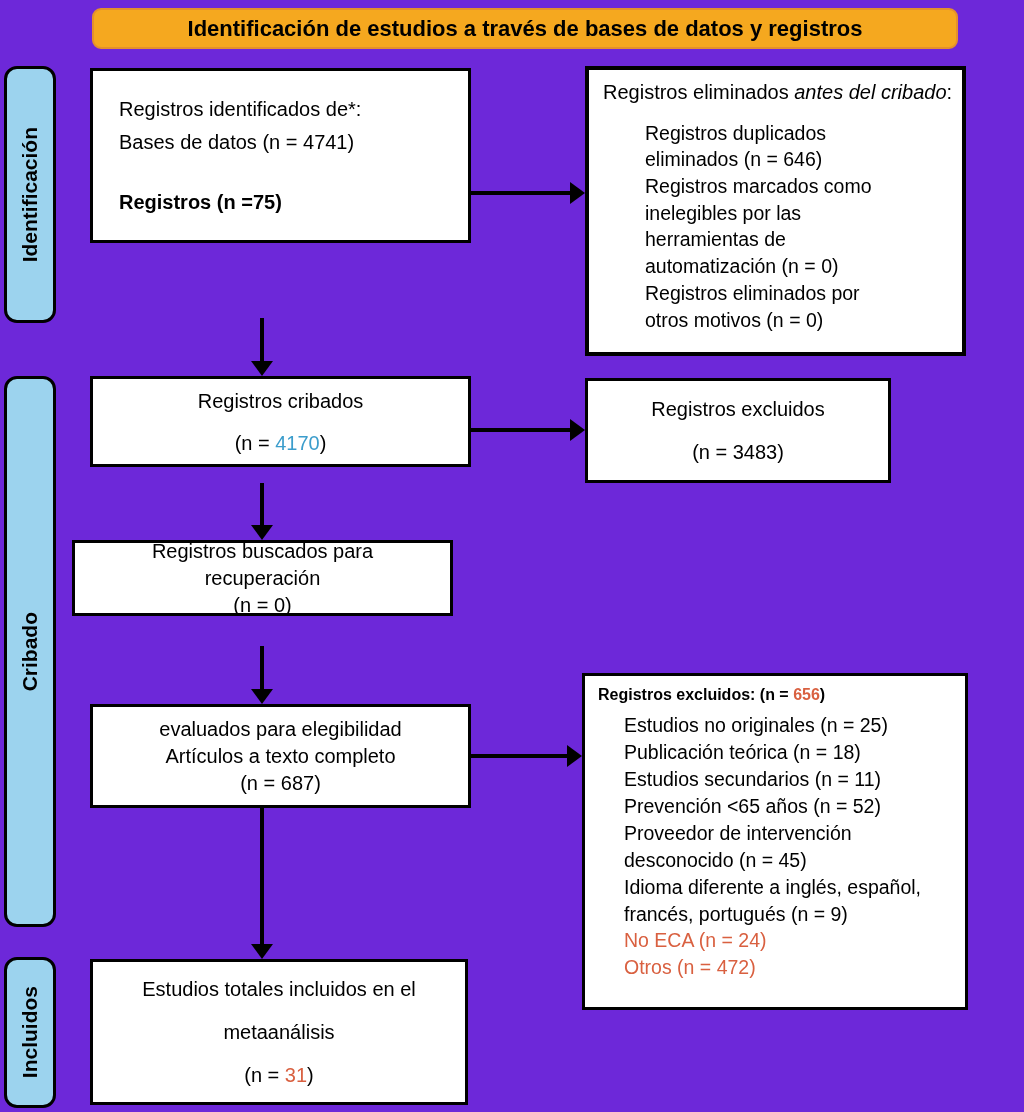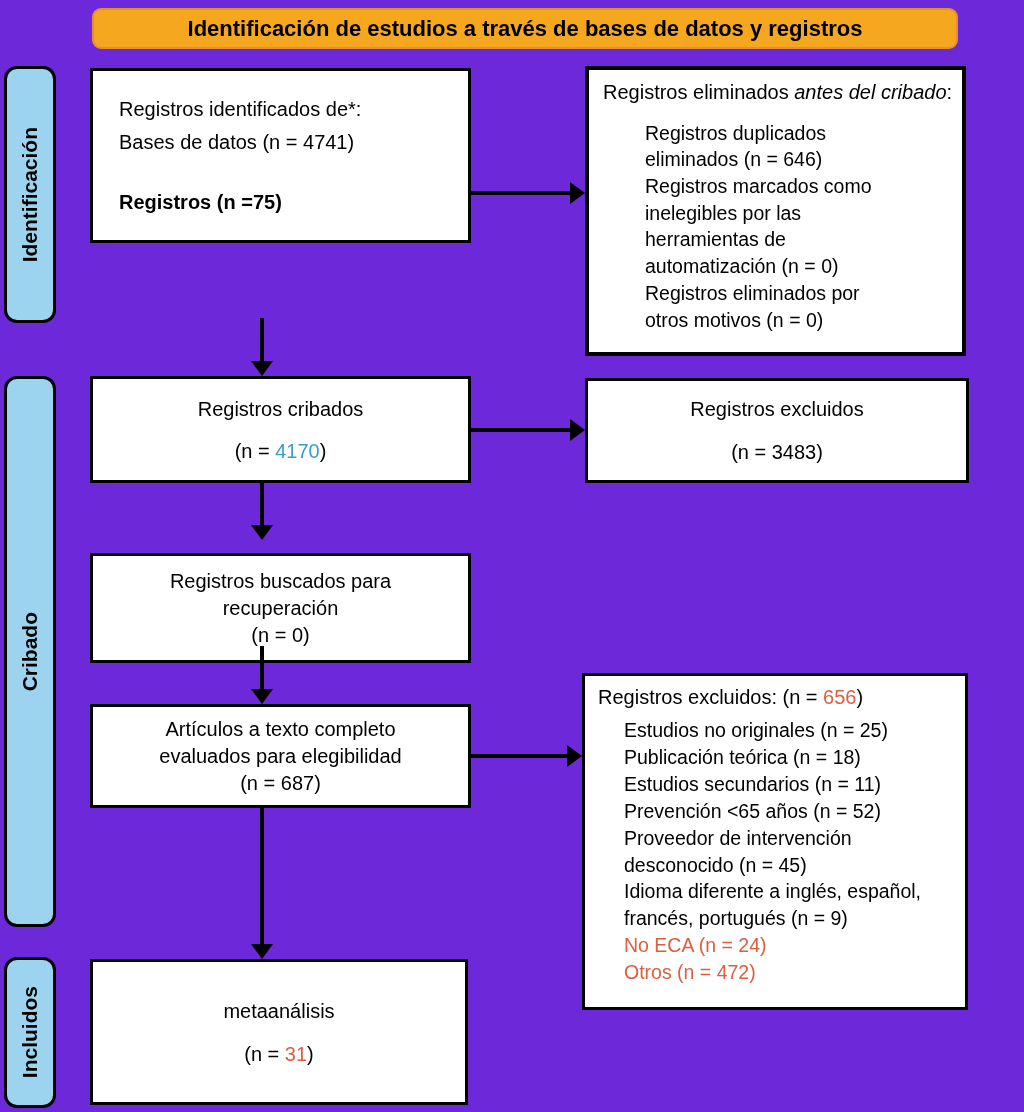--- a/index.html
+++ b/index.html
@@ -44,29 +44,29 @@
     padding-left:26px;padding-right:6px;font-size:20px;line-height:1.25;}
   .box.identified p + p{margin-top:8px;}
   .box.identified p.last{margin-top:35px;font-weight:bold;}
 
   .box.removed{left:585px;top:66px;width:381px;height:290px;border-width:4px;
     padding:9px 8px 6px 14px;font-size:20px;line-height:1.38;}
   .box.removed .items{margin:13px 0 0 42px;width:238px;font-size:19.5px;line-height:1.37;}
 
   .box.centered{display:flex;flex-direction:column;align-items:center;justify-content:center;
     text-align:center;font-size:20px;line-height:1.3;}
-  .box.screened{left:90px;top:376px;width:381px;height:107px;gap:16px;}
-  .box.excluded{left:585px;top:378px;width:384px;height:105px;gap:17px;}
-  .box.sought{left:90px;top:540px;width:381px;height:110px;line-height:1.35;margin-top:13px;}
+  .box.screened{left:90px;top:376px;width:381px;height:91px;gap:16px;}
+  .box.excluded{left:585px;top:378px;width:306px;height:105px;gap:17px;}
+  .box.sought{left:72px;top:540px;width:381px;height:76px;line-height:1.35;}
   .box.fulltext{left:90px;top:704px;width:381px;height:104px;line-height:1.35;}
   .box.included-box{left:90px;top:959px;width:378px;height:146px;gap:17px;}
 
   .box.excluded-ft{left:582px;top:673px;width:386px;height:337px;
     padding:9px 4px 6px 13px;box-sizing:border-box;}
-  .box.excluded-ft .hdr{font-size:20px;line-height:1.2;}
+  .box.excluded-ft .hdr{font-size:16px;line-height:1.2;font-weight:bold;}
   .box.excluded-ft .items{margin:8px 0 0 26px;font-size:19.5px;line-height:1.38;}
 
   .accent-o{color:var(--accent-orange);}
   .accent-b{color:var(--accent-blue);}
   .it{font-style:italic;}
 
   .vline{position:absolute;width:4px;background:var(--ink);}
   .hline{position:absolute;height:4px;background:var(--ink);}
   .head-down{position:absolute;width:0;height:0;
     border-left:11px solid transparent;border-right:11px solid transparent;
@@ -120,41 +120,42 @@
     <p>(n = 3483)</p>
   </div>
 
   <div class="box centered sought">
     <p>Registros buscados para</p>
     <p>recuperación</p>
     <p>(n = 0)</p>
   </div>
 
   <div class="box centered fulltext">
+    <p>evaluados para elegibilidad</p>
     <p>Artículos a texto completo</p>
-    <p>evaluados para elegibilidad</p>
     <p>(n = 687)</p>
   </div>
 
   <div class="box excluded-ft">
     <p class="hdr"><span>Registros excluidos: (n = </span><span class="accent-o">656</span><span>)</span></p>
     <div class="items">
 
     <div>Estudios no originales (n = 25)</div>
         <div>Publicación teórica (n = 18)</div>
         <div>Estudios secundarios (n = 11)</div>
         <div>Prevención &lt;65 años (n = 52)</div>
         <div>Proveedor de intervención desconocido (n = 45)</div>
         <div>Idioma diferente a inglés, español, francés, portugués (n = 9)</div>
         <div class="accent-o">No ECA (n = 24)</div>
         <div class="accent-o">Otros (n = 472)</div>
       </div>
   </div>
 
   <div class="box centered included-box">
+    <p>Estudios totales incluidos en el</p>
     <p>metaanálisis</p>
     <p><span>(n = </span><span class="accent-o">31</span><span>)</span></p>
   </div>
 
   <div class="vline" style="left:260px;top:318px;height:44px;"></div>
   <div class="head-down" style="left:251px;top:361px;"></div>
 
   <div class="vline" style="left:260px;top:483px;height:44px;"></div>
   <div class="head-down" style="left:251px;top:525px;"></div>
 

